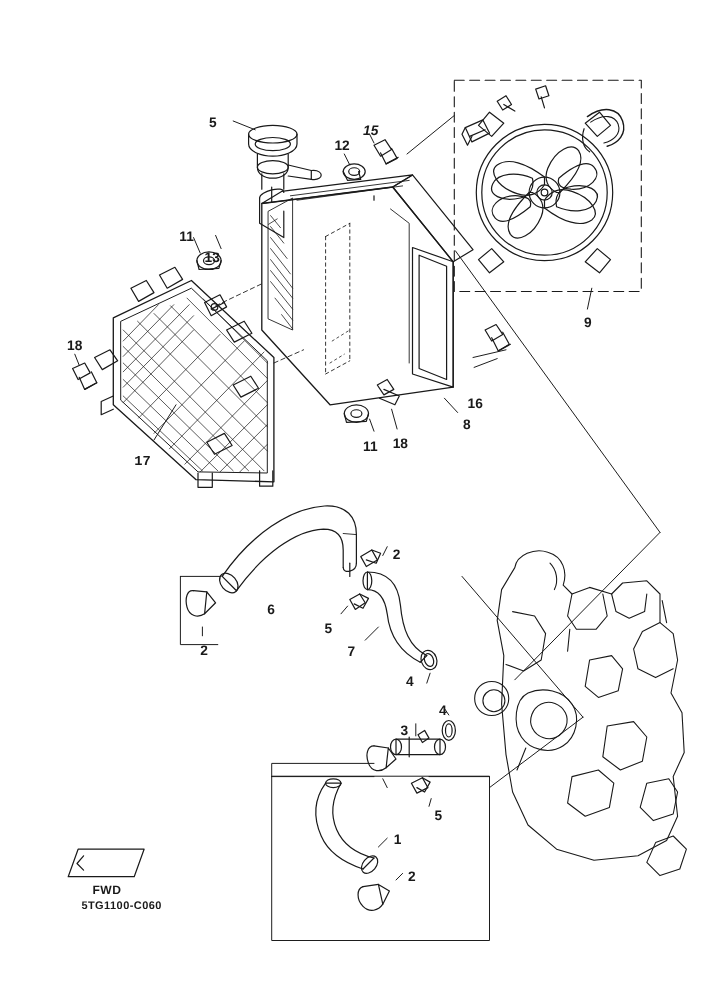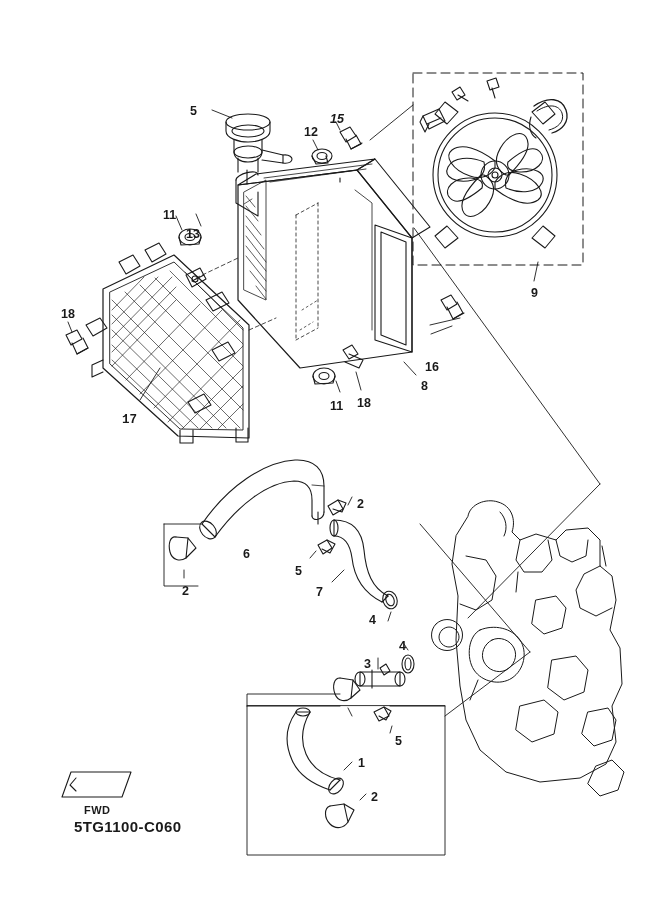--- a/index.html
+++ b/index.html
@@ -30,21 +30,21 @@
     font-size: 12.5px;
     font-weight: bold;
     color: #1a1a1a;
     line-height: 1;
     white-space: nowrap;
   }
   #part-code {
     position: absolute;
     left: 74px;
     top: 818px;
-    font-size: 15px;
+    font-size: 10px;
     font-weight: bold;
     letter-spacing: 0.4px;
     color: #1a1a1a;
   }
   #fwd-label {
     position: absolute;
     left: 84px;
     top: 804px;
     font-size: 11px;
     font-weight: bold;

